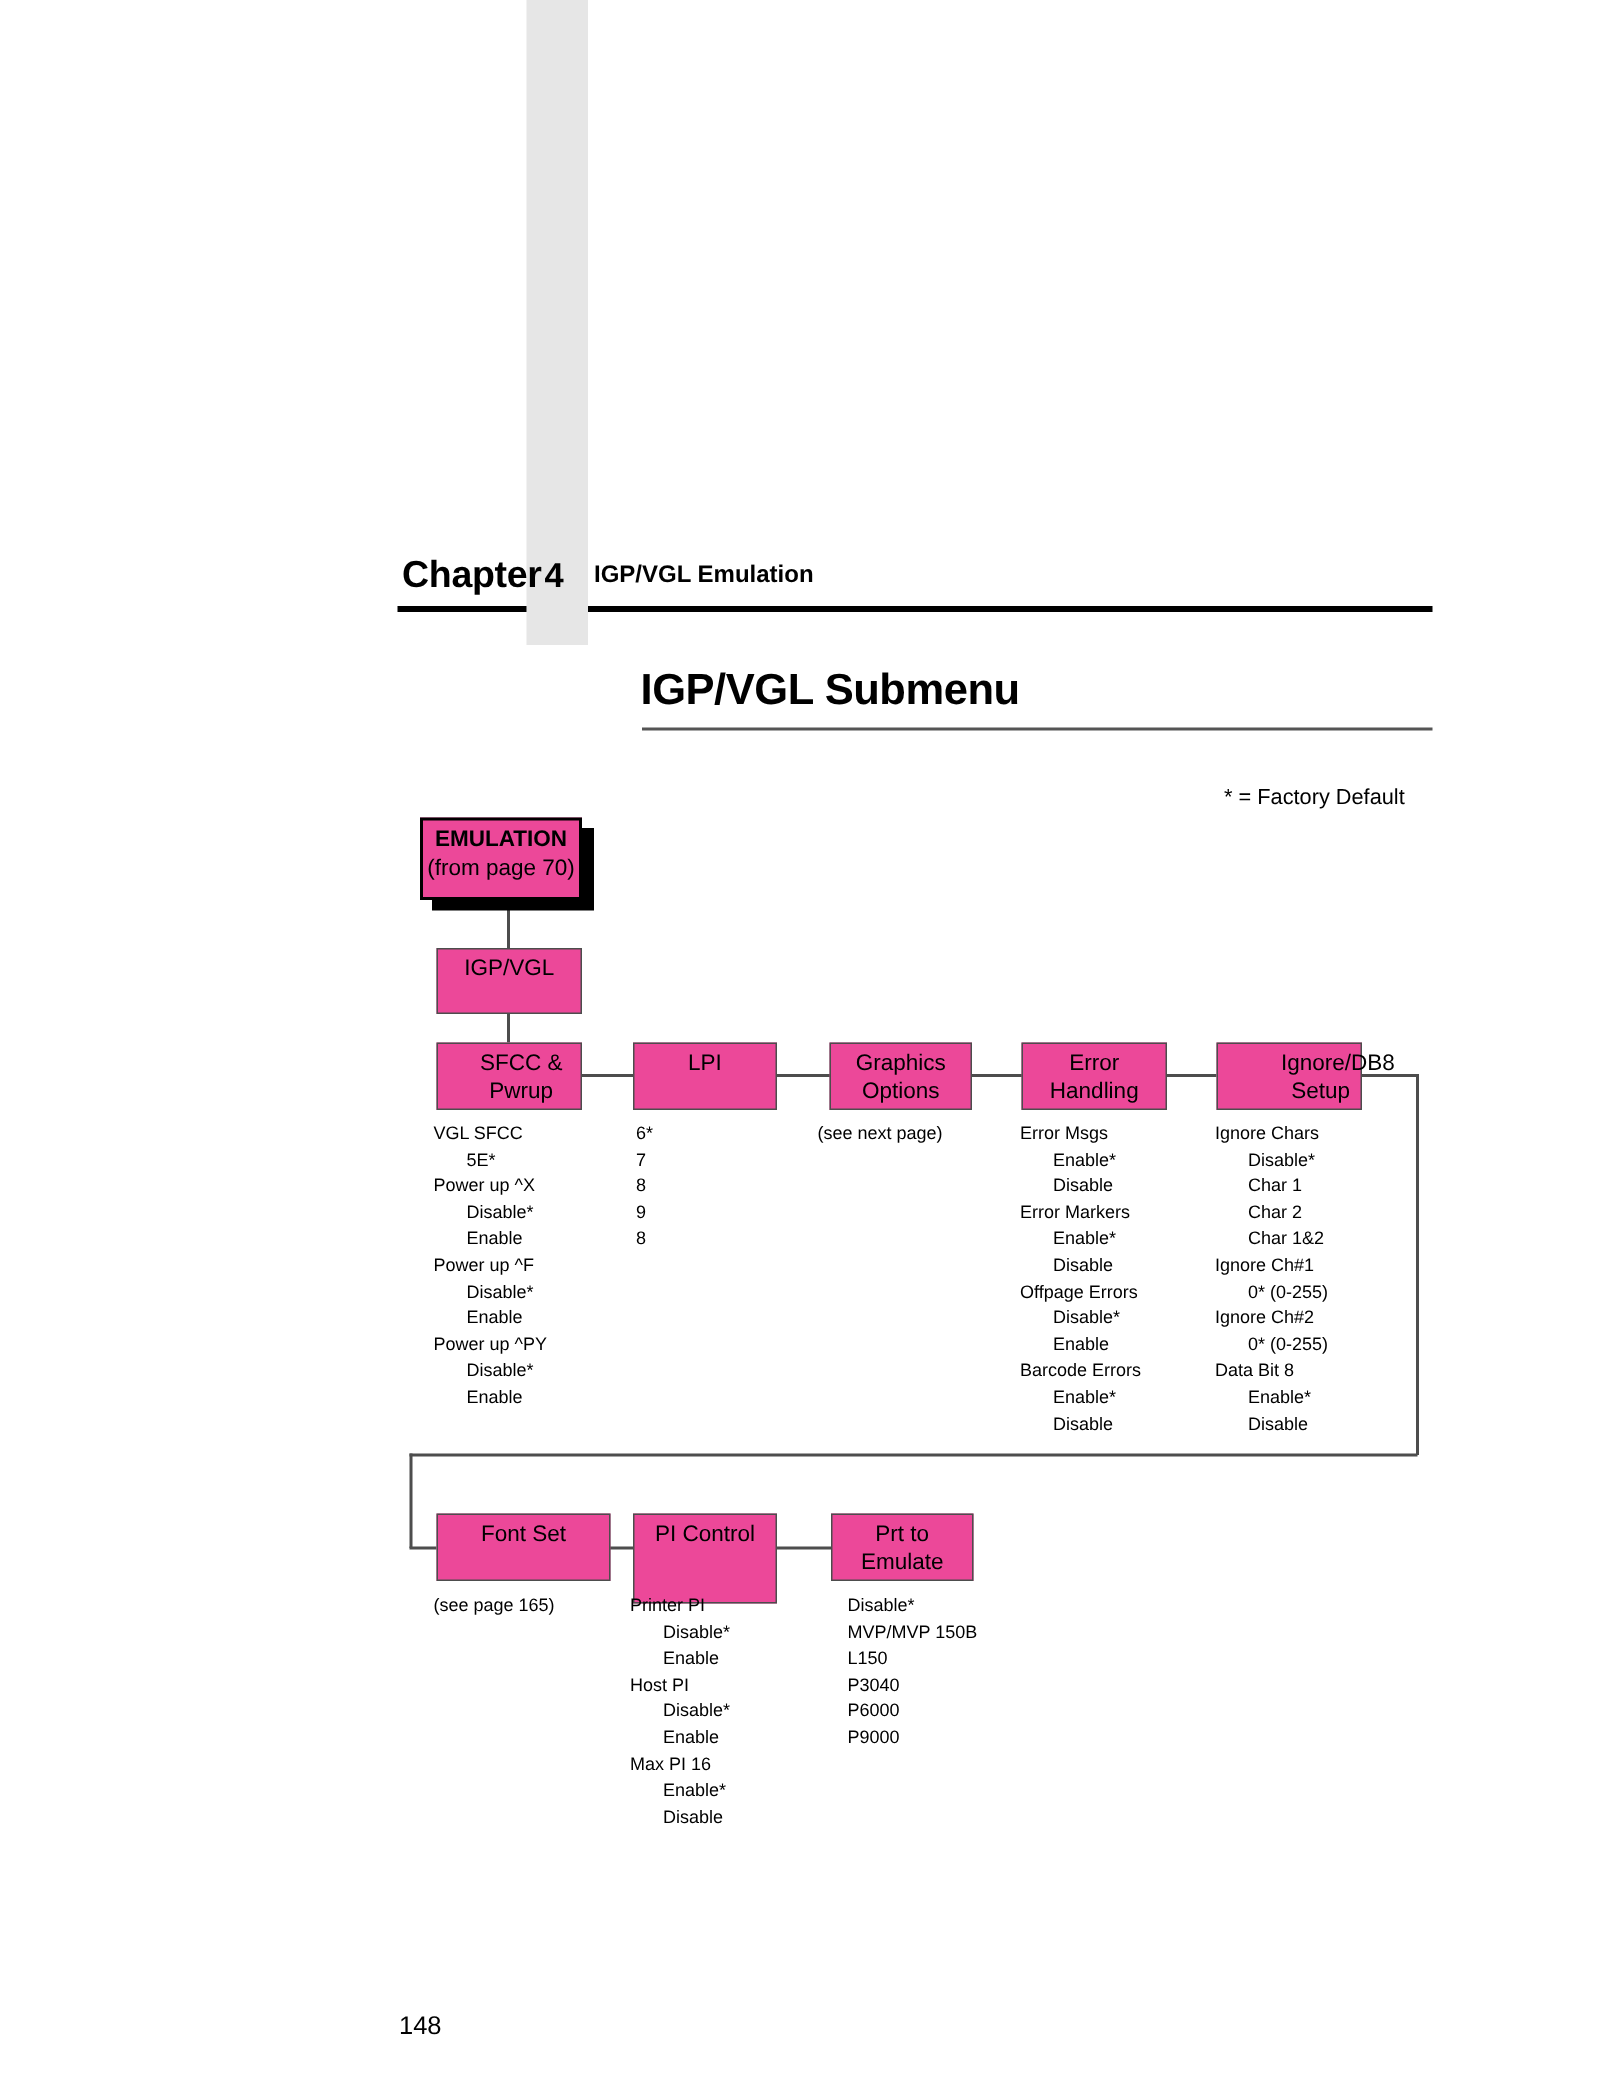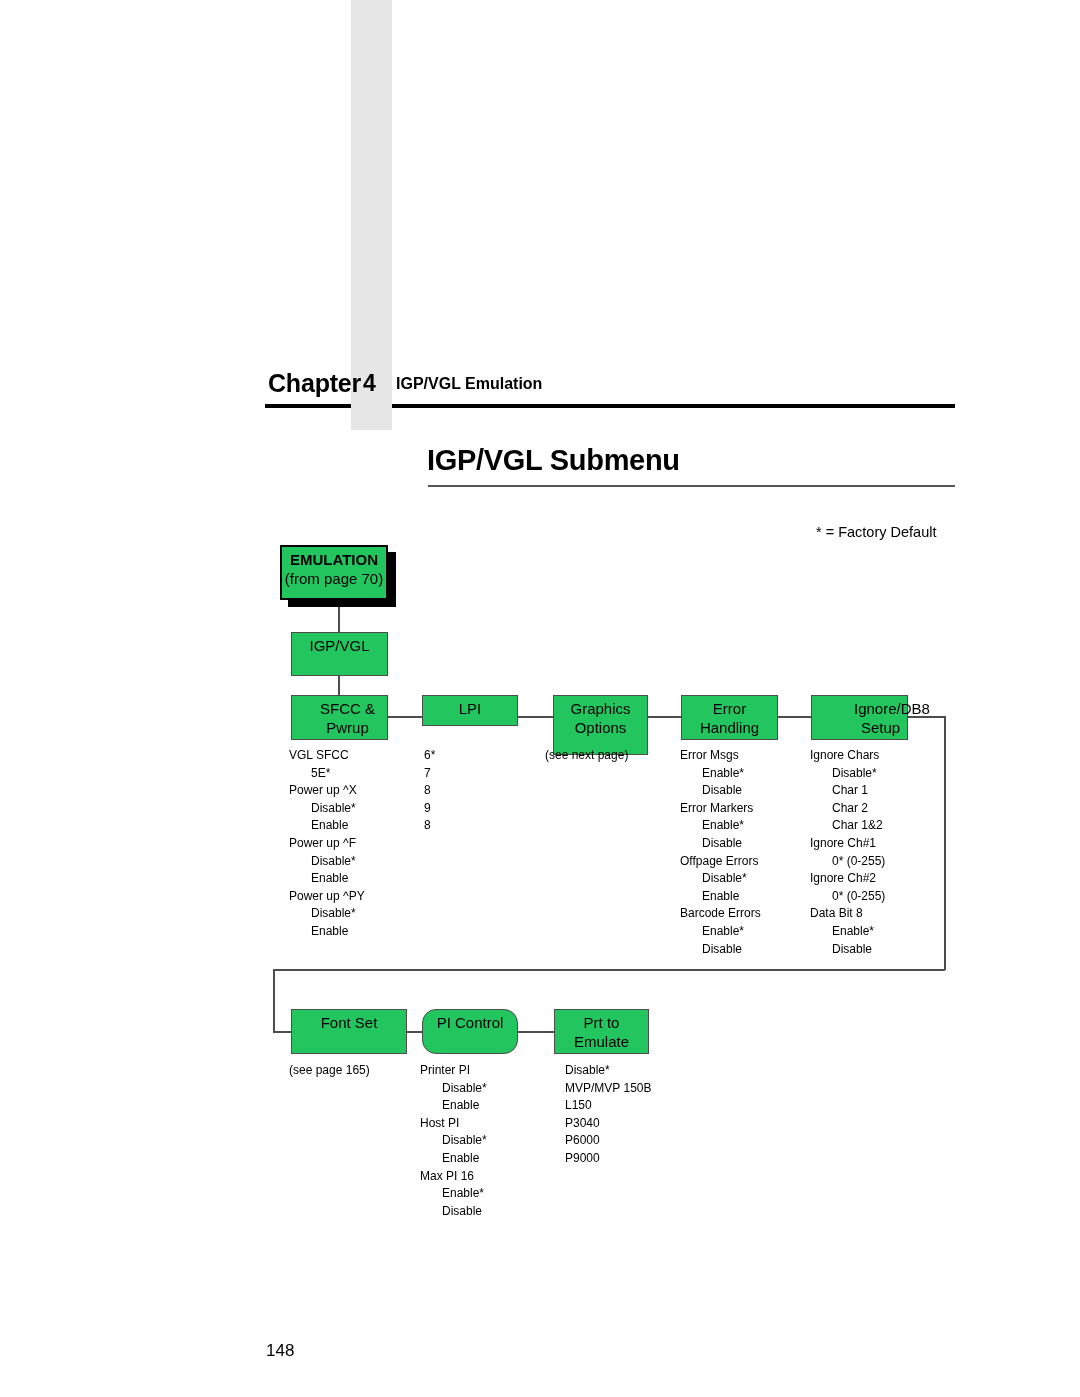--- a/index.html
+++ b/index.html
@@ -100,21 +100,21 @@
     position: absolute;
     left: 0;
     top: 0;
     width: 1080px;
     height: 1397px;
   }
   .node {
     position: absolute;
     box-sizing: border-box;
     border: 1.4px solid #4d4d4d;
-    background: #22c55e;
+    background: #ec4899;
     font-size: 15px;
     line-height: 19px;
     text-align: center;
     padding-top: 3px;
     z-index: 3;
   }
   .node.emph {
     border: 2.4px solid #000;
     font-weight: bold;
   }
@@ -196,44 +196,44 @@
 
   <div class="node" style="left:291px; top:632px; width:97px; height:44px;">
     <div>IGP/VGL</div>
   </div>
 
   <div class="node" style="left:291px; top:695px; width:97px; height:45px;padding-left:16px;">
     <div>SFCC &amp;</div>
     <div>Pwrup</div>
   </div>
 
-  <div class="node" style="left:422px; top:695px; width:96px; height:31px;">
+  <div class="node" style="left:422px; top:695px; width:96px; height:45px;">
     <div>LPI</div>
   </div>
 
-  <div class="node" style="left:553px; top:695px; width:95px; height:60px;">
+  <div class="node" style="left:553px; top:695px; width:95px; height:45px;">
     <div>Graphics</div>
     <div>Options</div>
   </div>
 
   <div class="node" style="left:681px; top:695px; width:97px; height:45px;">
     <div>Error</div>
     <div>Handling</div>
   </div>
 
   <div class="node" style="left:811px; top:695px; width:97px; height:45px;padding-left:42px;">
     <div>Ignore/DB8</div>
     <div>Setup</div>
   </div>
 
   <div class="node" style="left:291px; top:1009px; width:116px; height:45px;">
     <div>Font Set</div>
   </div>
 
-  <div class="node" style="left:422px; top:1009px; width:96px; height:45px;border-radius:14px;">
+  <div class="node" style="left:422px; top:1009px; width:96px; height:60px;">
     <div>PI Control</div>
   </div>
 
   <div class="node" style="left:554px; top:1009px; width:95px; height:45px;">
     <div>Prt to</div>
     <div>Emulate</div>
   </div>
 
   <div class="opt-list" style="left:289px; top:747px;">
       <div class="lvl0">VGL SFCC</div>

